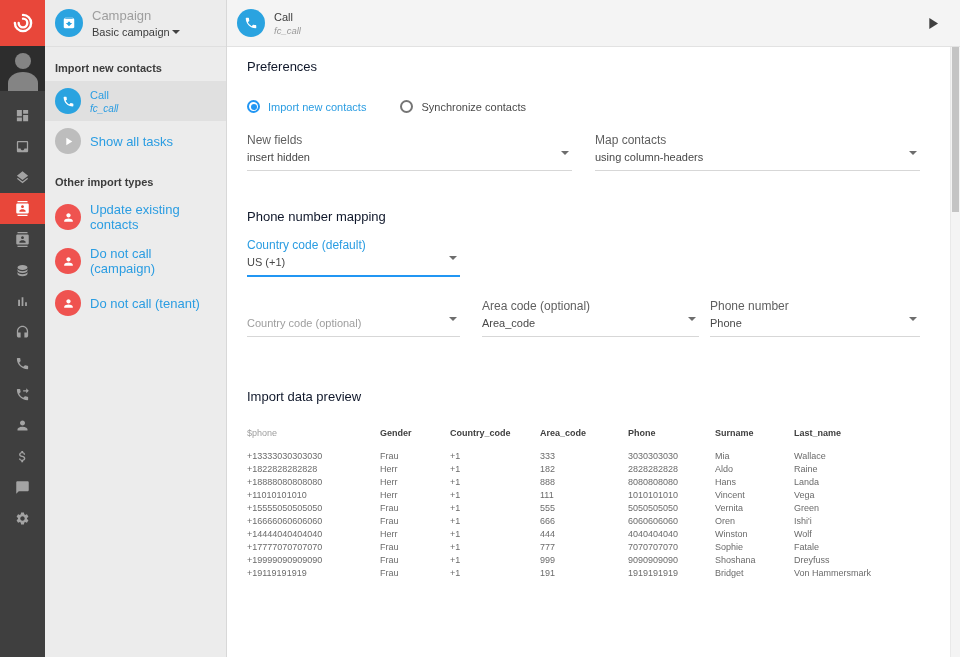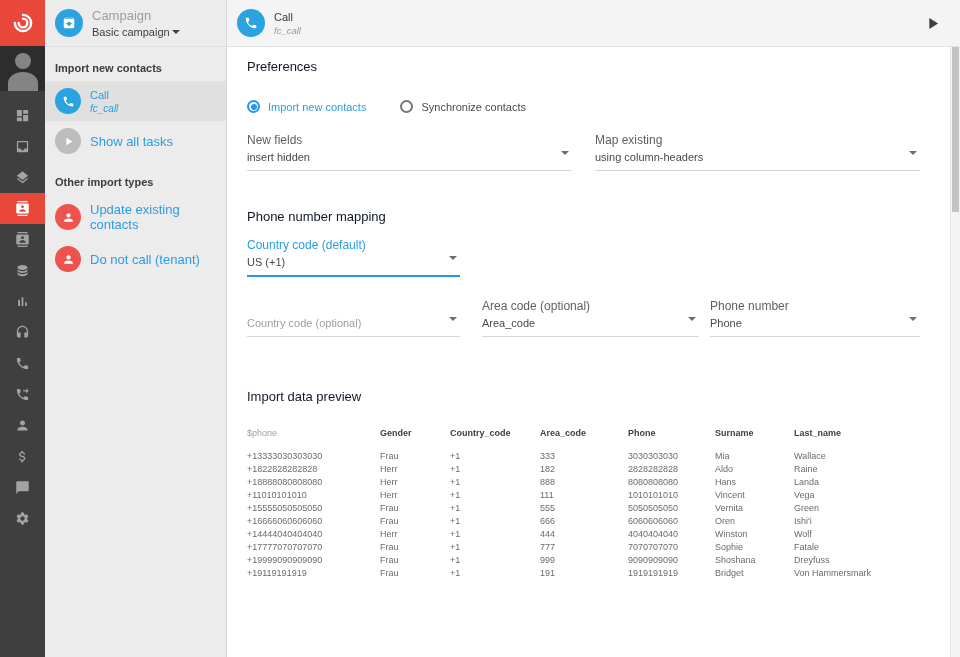--- a/index.html
+++ b/index.html
@@ -224,20 +224,28 @@
             </svg>
           </span>
           <span class="task-link">Update existing contacts</span>
         </div>
         <div class="task">
           <span class="circle c26 red-bg">
             <svg viewBox="0 0 24 24">
               <path d="M12 12c2.21 0 4-1.79 4-4s-1.79-4-4-4-4 1.79-4 4 1.79 4 4 4zm0 2c-2.67 0-8 1.34-8 4v2h16v-2c0-2.66-5.33-4-8-4z"></path>
             </svg>
           </span>
+          <span class="task-link">Do not call (campaign)</span>
+        </div>
+        <div class="task">
+          <span class="circle c26 red-bg">
+            <svg viewBox="0 0 24 24">
+              <path d="M12 12c2.21 0 4-1.79 4-4s-1.79-4-4-4-4 1.79-4 4 1.79 4 4 4zm0 2c-2.67 0-8 1.34-8 4v2h16v-2c0-2.66-5.33-4-8-4z"></path>
+            </svg>
+          </span>
           <span class="task-link">Do not call (tenant)</span>
         </div>
       </div>
   </aside>
 
   <main class="main">
     <header class="main-header">
       <span class="circle c28 blue-bg">
           <svg viewBox="0 0 24 24">
             <path d="M6.62 10.79c1.44 2.83 3.76 5.14 6.59 6.59l2.2-2.2c.27-.27.67-.36 1.02-.24 1.12.37 2.33.57 3.57.57.55 0 1 .45 1 1V20c0 .55-.45 1-1 1-9.39 0-17-7.61-17-17 0-.55.45-1 1-1h3.5c.55 0 1 .45 1 1 0 1.25.2 2.45.57 3.57.11.35.03.74-.25 1.02l-2.2 2.2z"></path>
@@ -270,21 +278,21 @@
 
       <div class="fields-2">
         <div class="field">
           <div class="field-label">New fields</div>
           <div class="select">
             <span>insert hidden</span>
             <span class="caret"></span>
           </div>
         </div>
         <div class="field">
-          <div class="field-label">Map existing</div>
+          <div class="field-label">Map contacts</div>
           <div class="select">
             <span>using column-headers</span>
             <span class="caret"></span>
           </div>
         </div>
       </div>
 
       <h2 class="sec h-mapping">Phone number mapping</h2>
 
       <div class="cc-default">

